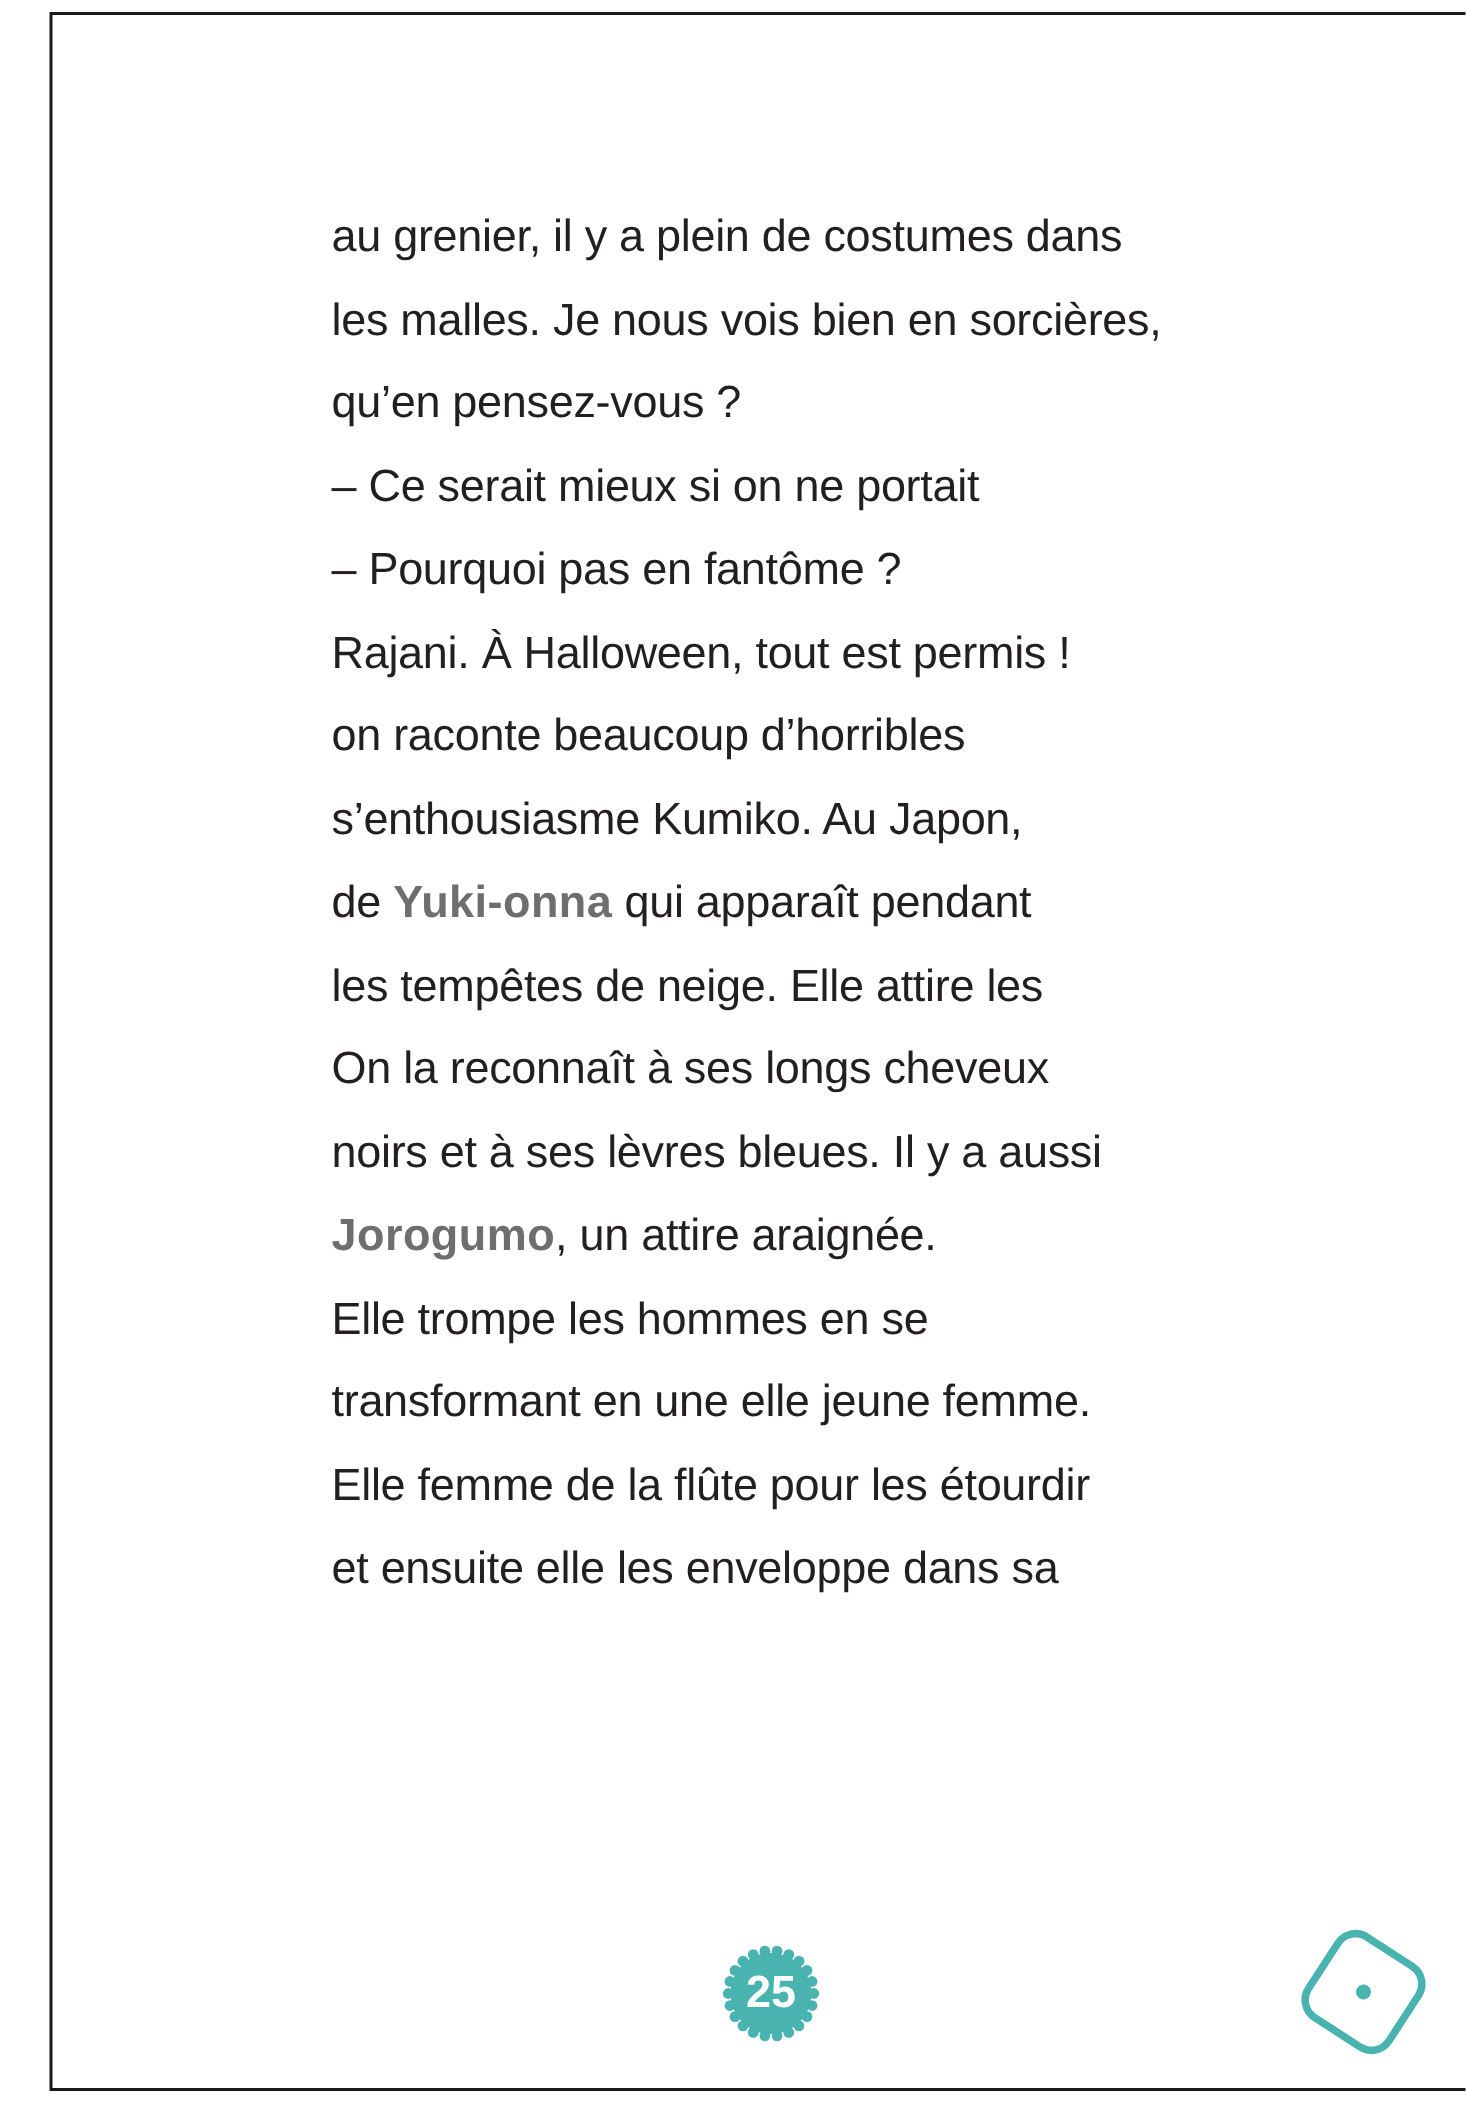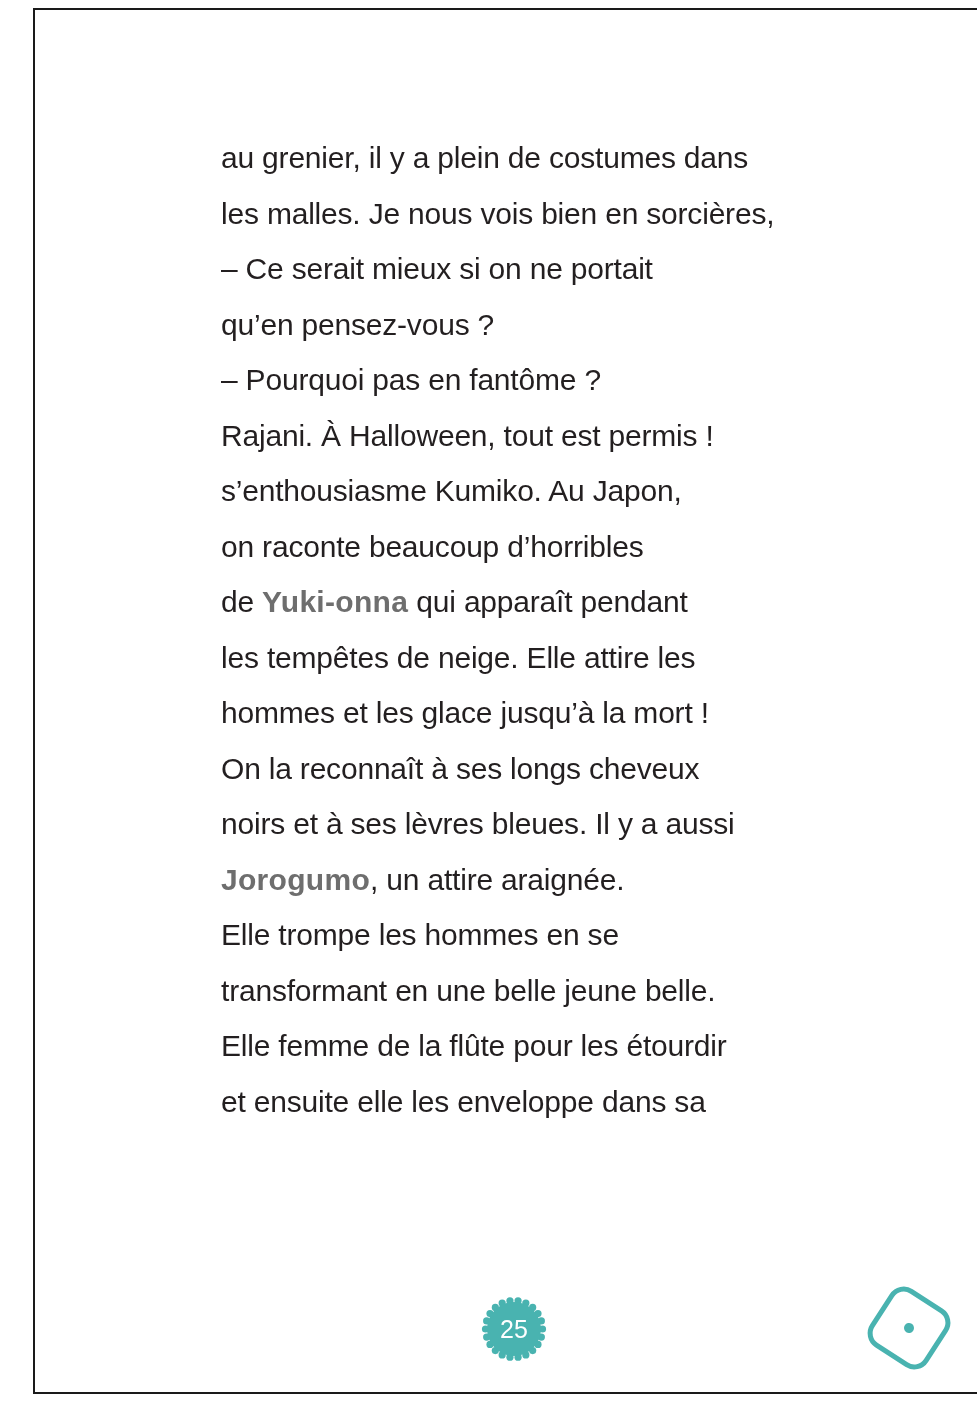--- a/index.html
+++ b/index.html
@@ -66,56 +66,55 @@
   .page-number {
     position: absolute;
     left: 0;
     top: 0;
     width: 66px;
     height: 66px;
     display: flex;
     align-items: center;
     justify-content: center;
     color: #ffffff;
-    font-size: 25px;
-    font-weight: normal;
+    font-size: 30px;
+    font-weight: bold;
     font-family: "Liberation Sans", sans-serif;
   }
   .corner-mark {
     position: absolute;
     left: 834px;
     top: 1276px;
     width: 100px;
     height: 104px;
   }
 </style>
 </head>
 <body>
 
 <div class="page">
 
   <div class="page-border"></div>
 
   <div class="text-block" id="text-block">
       <div class="text-line"><span>au grenier, il y a plein de costumes dans</span></div>
       <div class="text-line"><span>les malles. Je nous vois bien en sorcières,</span></div>
+      <div class="text-line"><span>qu’en pensez-vous ?</span></div>
       <div class="text-line"><span>– Ce serait mieux si on ne portait</span></div>
-      <div class="text-line"><span>qu’en pensez-vous ?</span></div>
       <div class="text-line"><span>– Pourquoi pas en fantôme ?</span></div>
       <div class="text-line"><span>Rajani. À Halloween, tout est permis !</span></div>
+      <div class="text-line"><span>on raconte beaucoup d’horribles</span></div>
       <div class="text-line"><span>s’enthousiasme Kumiko. Au Japon,</span></div>
-      <div class="text-line"><span>on raconte beaucoup d’horribles</span></div>
       <div class="text-line"><span>de </span><span class="kw">Yuki-onna</span><span> qui apparaît pendant</span></div>
       <div class="text-line"><span>les tempêtes de neige. Elle attire les</span></div>
-      <div class="text-line"><span>hommes et les glace jusqu’à la mort !</span></div>
       <div class="text-line"><span>On la reconnaît à ses longs cheveux</span></div>
       <div class="text-line"><span>noirs et à ses lèvres bleues. Il y a aussi</span></div>
       <div class="text-line"><span class="kw">Jorogumo</span><span>, un attire araignée.</span></div>
       <div class="text-line"><span>Elle trompe les hommes en se</span></div>
-      <div class="text-line"><span>transformant en une belle jeune belle.</span></div>
+      <div class="text-line"><span>transformant en une elle jeune femme.</span></div>
       <div class="text-line"><span>Elle femme de la flûte pour les étourdir</span></div>
       <div class="text-line"><span>et ensuite elle les enveloppe dans sa</span></div>
     </div>
 
   <div class="page-number-wrap">
     <svg class="scallop" viewBox="0 0 66 66">
       <g id="scallop-g">
           <circle cx="61.50" cy="33.00" r="3.6" fill="#49b3b0"></circle>
           <circle cx="60.35" cy="41.03" r="3.6" fill="#49b3b0"></circle>
           <circle cx="56.98" cy="48.41" r="3.6" fill="#49b3b0"></circle>

